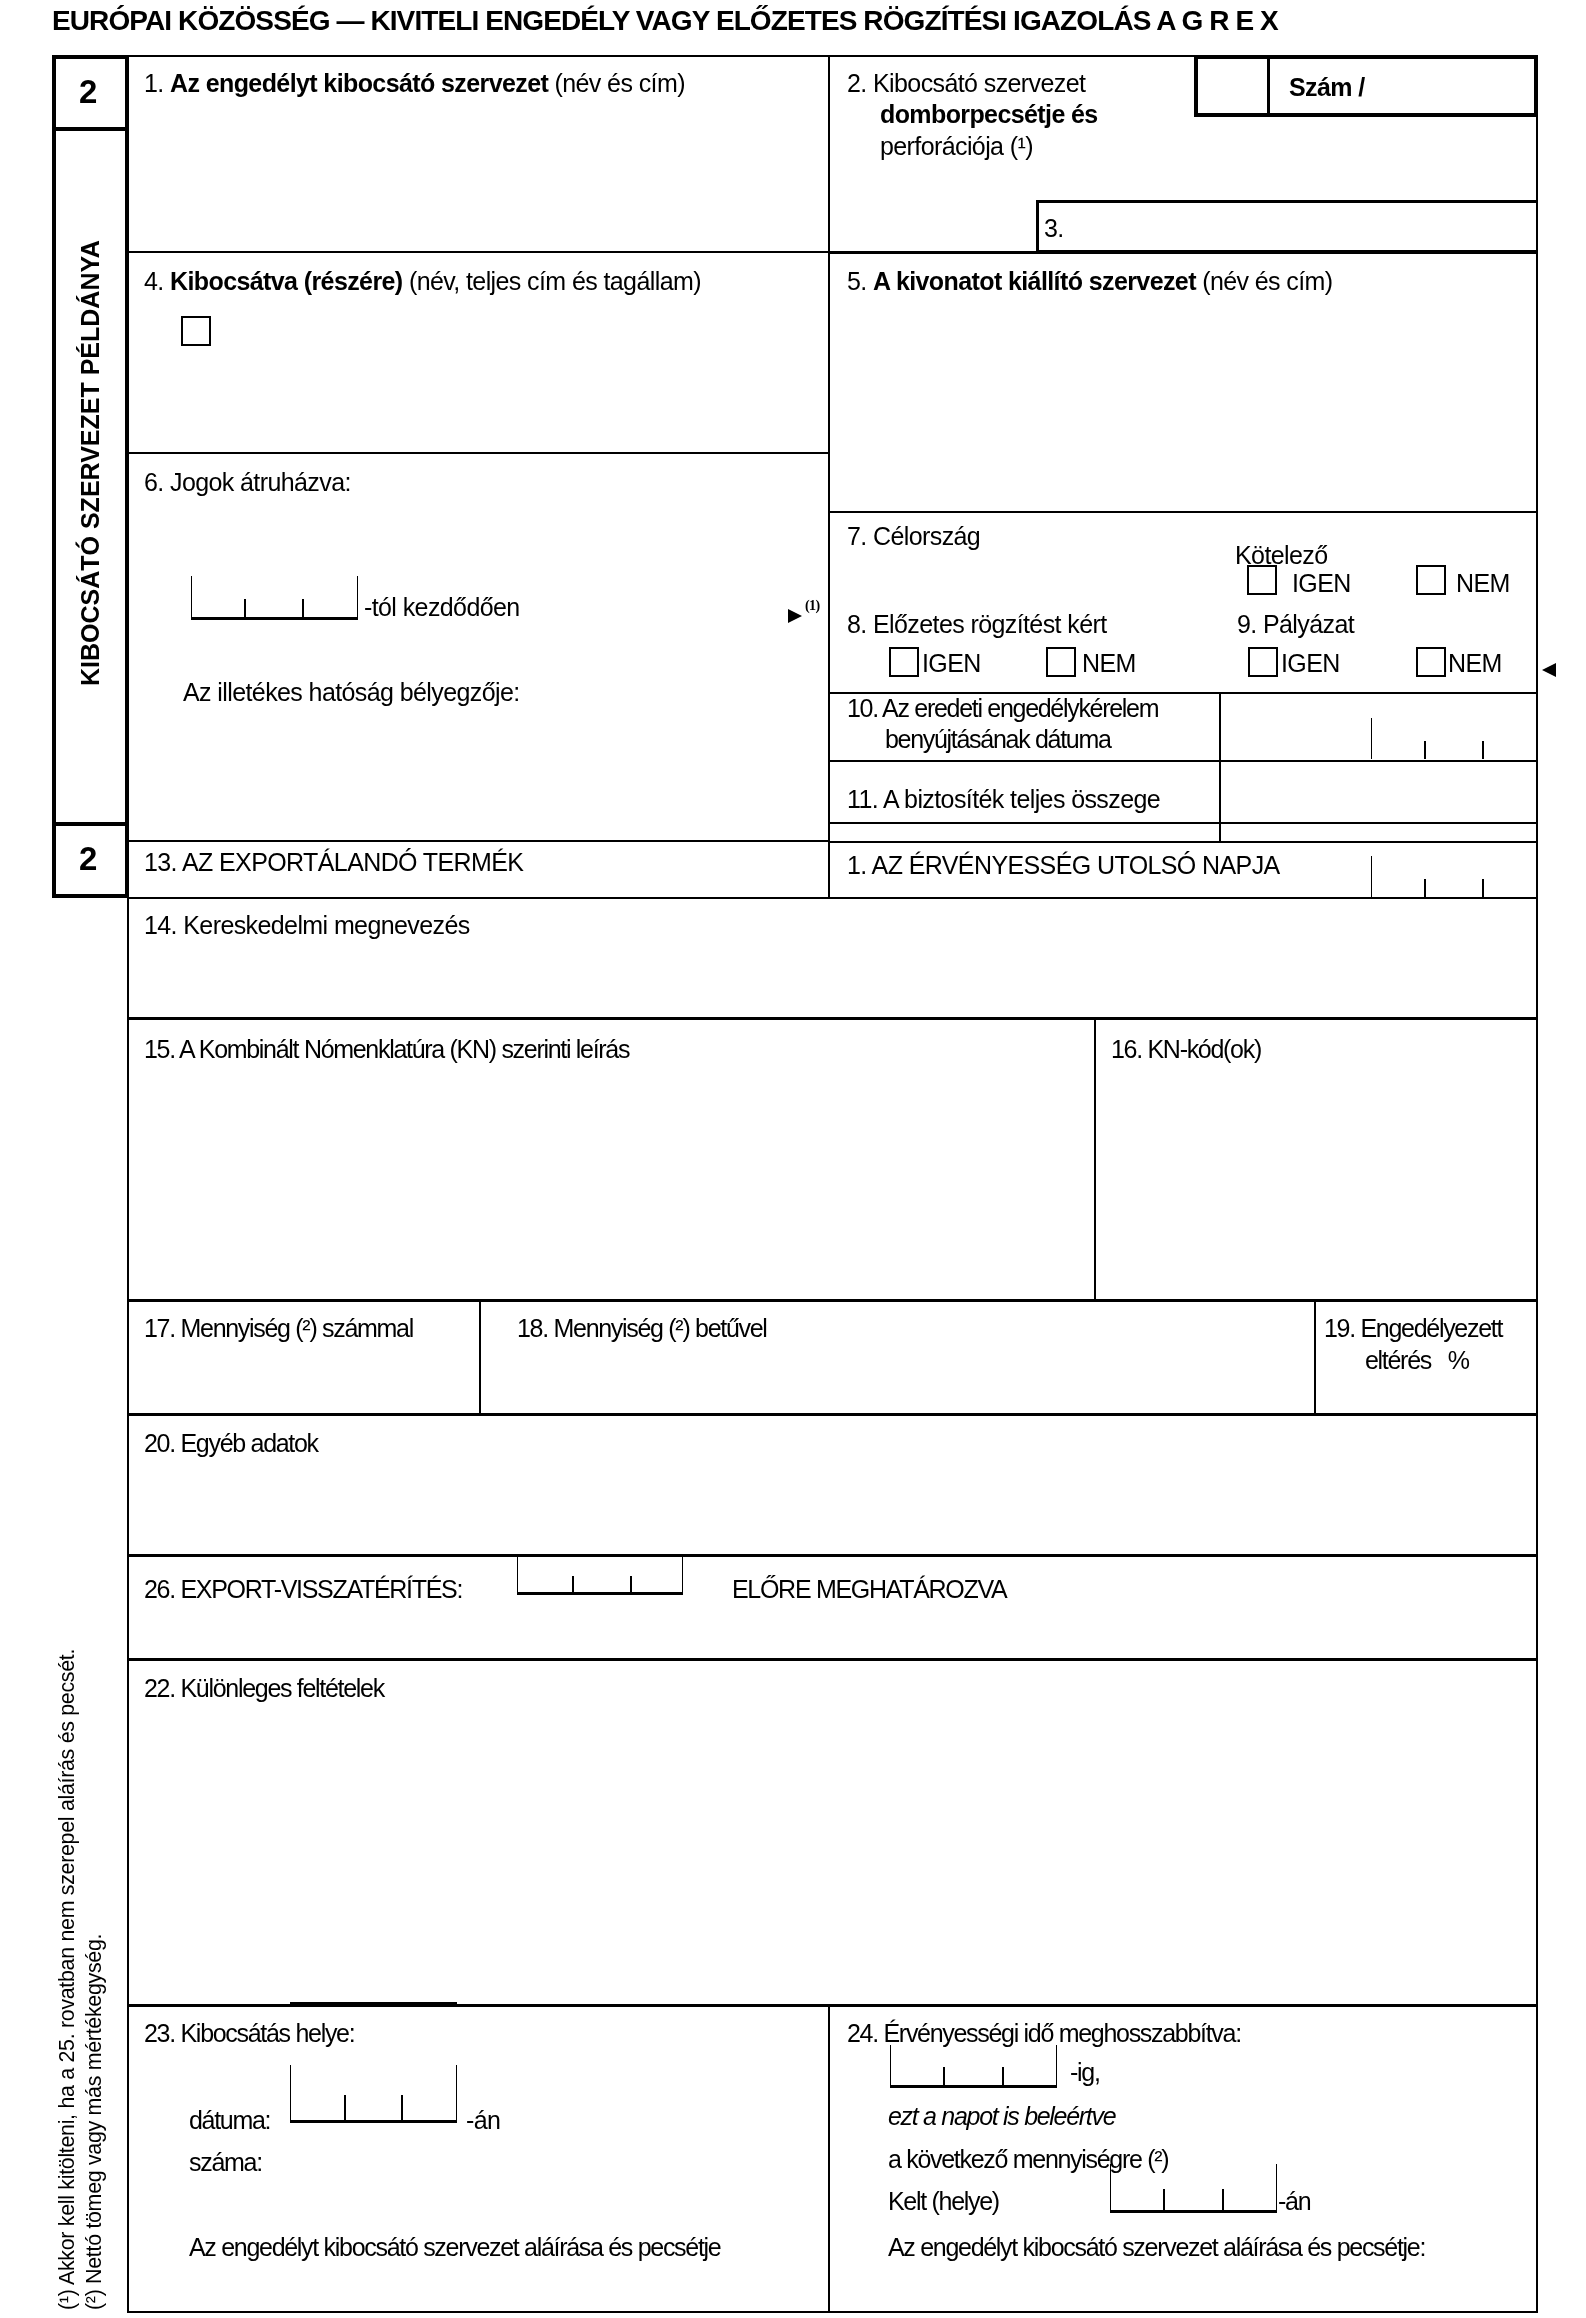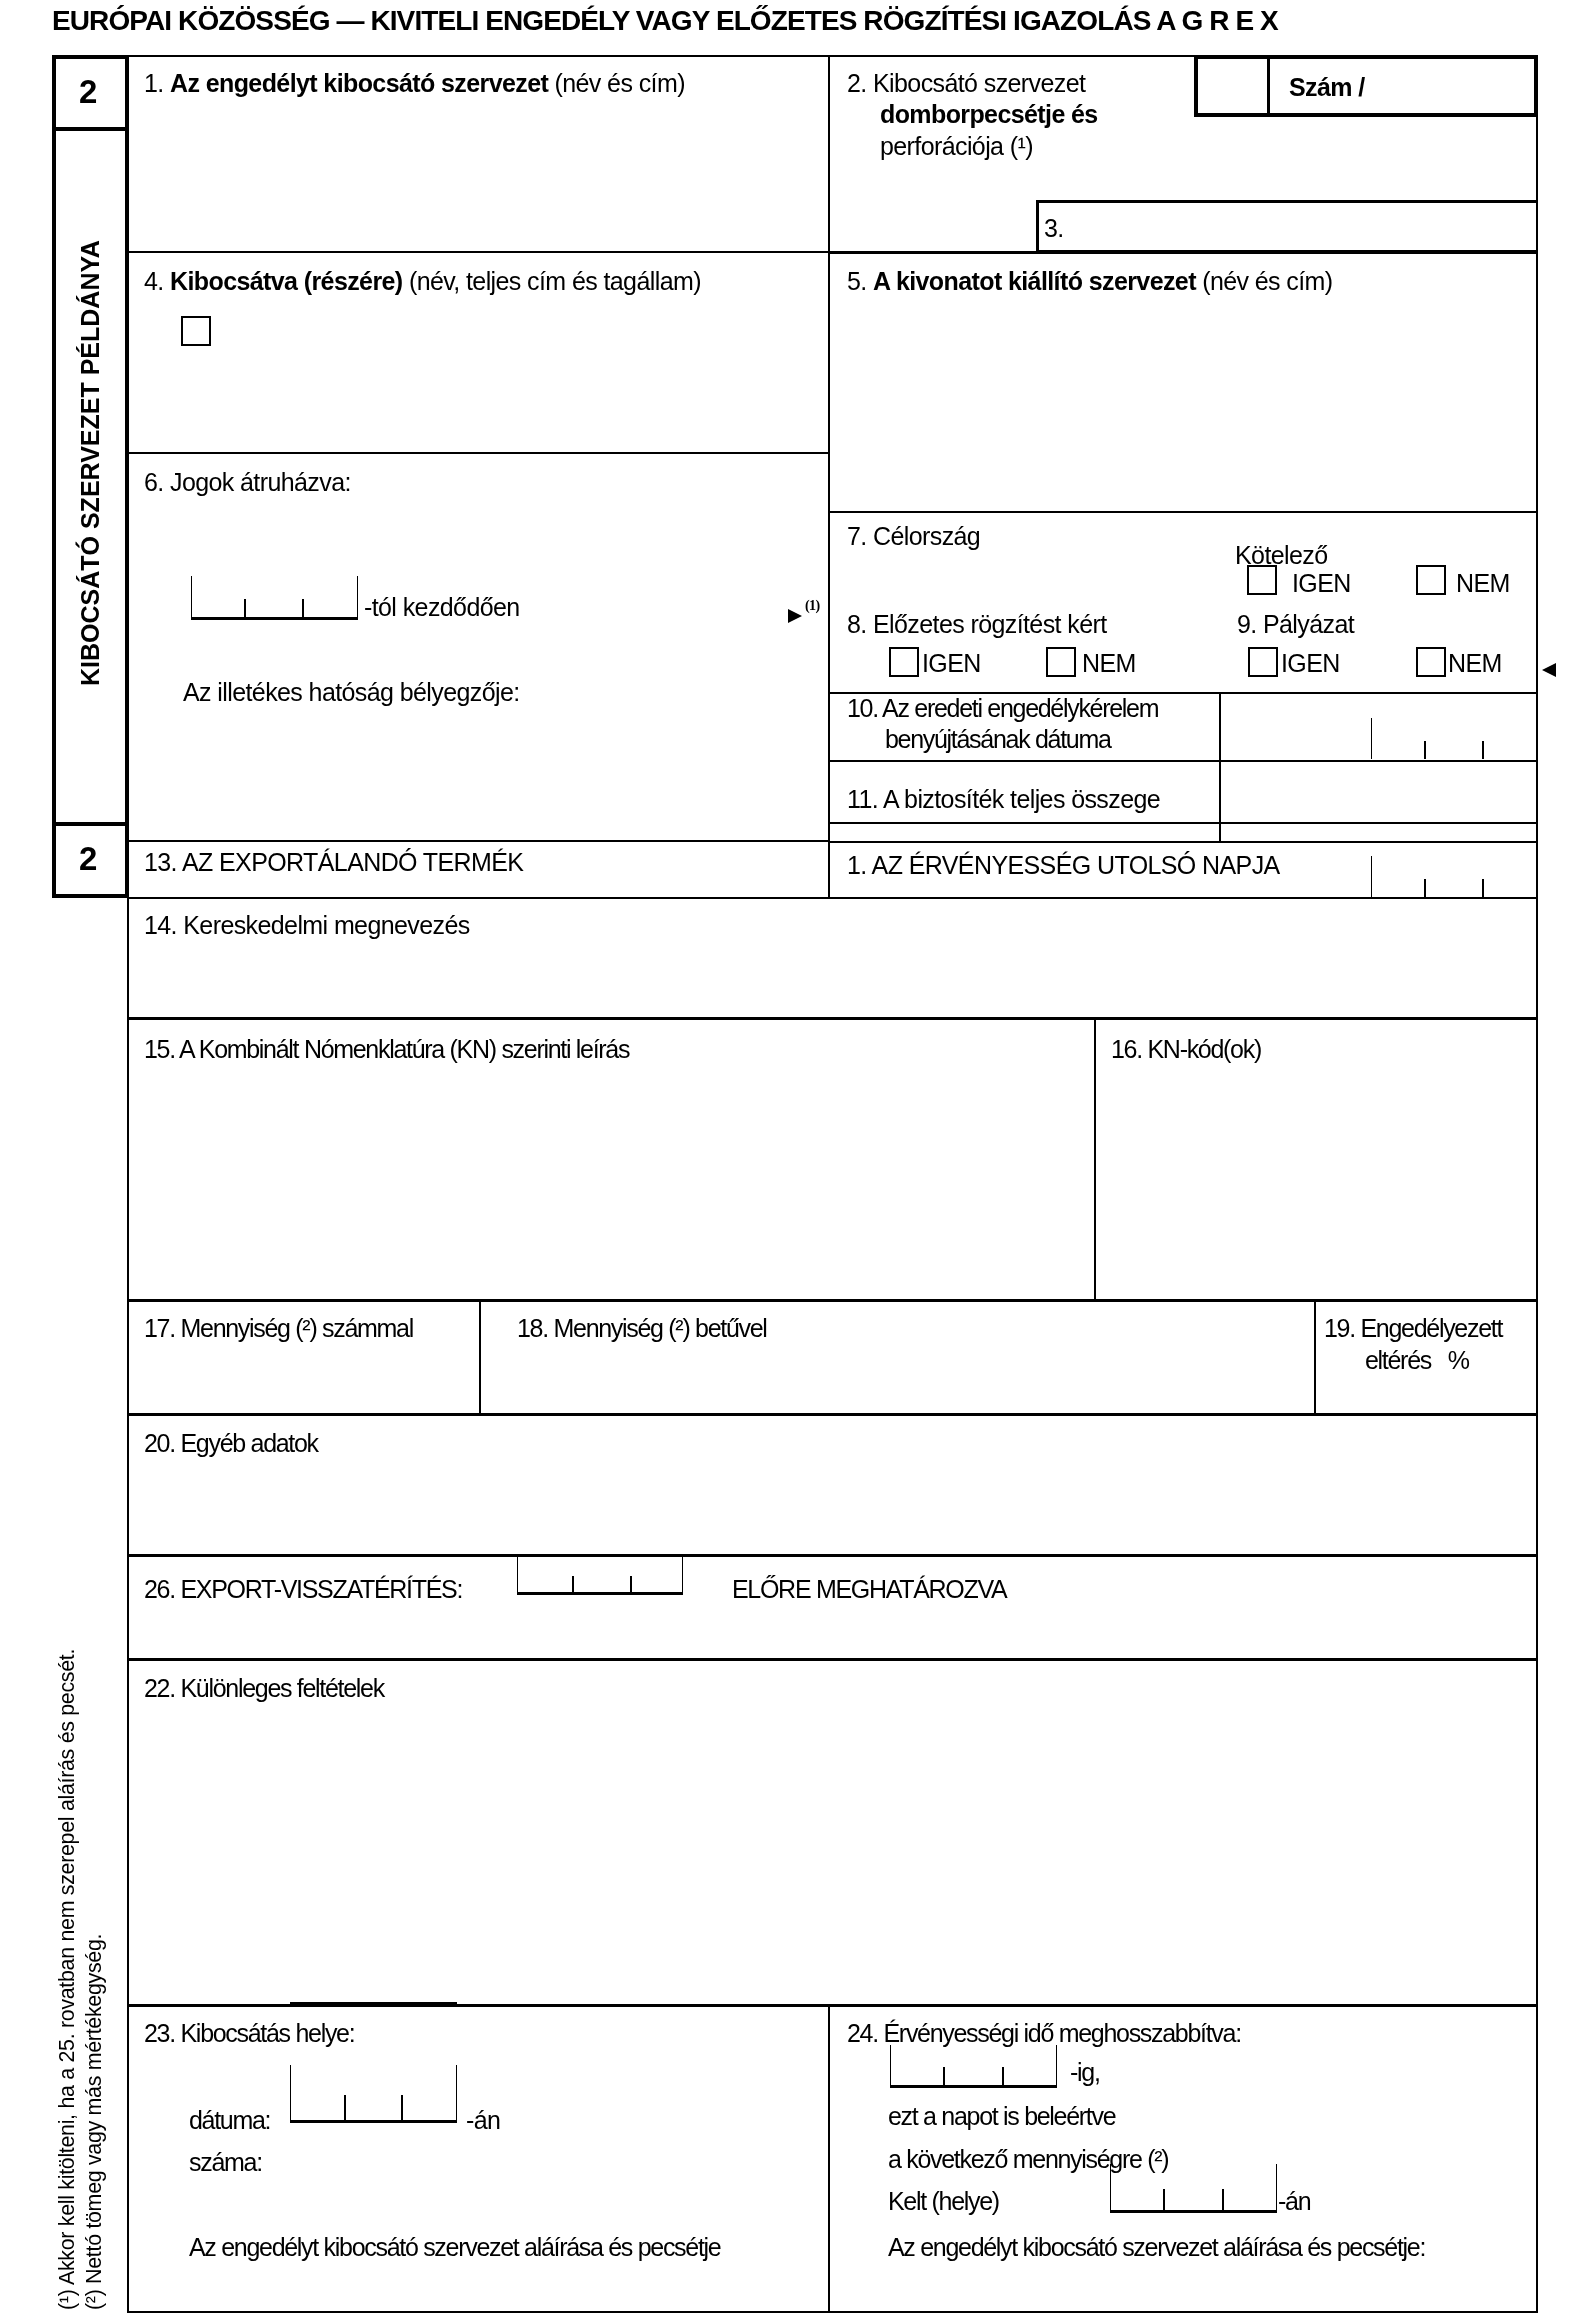--- a/index.html
+++ b/index.html
@@ -173,21 +173,21 @@
 <div class="txt" style="left:189px; top:2147px; letter-spacing:-1.3px;">száma:</div>
 <div class="abs" style="left:271px; top:2144px; width:548px; height:35px;"></div>
 <div class="txt" style="left:189px; top:2232px; letter-spacing:-1.3px;">Az engedélyt kibocsátó szervezet aláírása és pecsétje</div>
 
 <div class="txt" style="left:847px; top:2018px; letter-spacing:-1.3px;">24. Érvényességi idő meghosszabbítva:</div>
 <div class="datebox" style="left:890px; top:2045px; width:167px; height:43px;">
   <div class="tick" style="left:52px;"></div>
   <div class="tick" style="left:111px;"></div>
 </div>
 <div class="txt" style="left:1070px; top:2057px; letter-spacing:-1.3px;">-ig,</div>
-<div class="txt" style="left:888px; top:2101px; letter-spacing:-1.3px;">ezt a napot is beleértve</div>
+<div class="txt" style="left:888px; top:2101px; letter-spacing:-1.3px;font-style:italic;">ezt a napot is beleértve</div>
 <div class="txt" style="left:888px; top:2144px; letter-spacing:-1.3px;">a következő mennyiségre (²)</div>
 <div class="txt" style="left:888px; top:2186px; letter-spacing:-1.3px;">Kelt (helye)</div>
 <div class="abs" style="left:1007px; top:2181px; width:94px; height:35px;"></div>
 <div class="datebox" style="left:1110px; top:2164px; width:167px; height:49px;">
   <div class="tick" style="left:52px;"></div>
   <div class="tick" style="left:111px;"></div>
 </div>
 <div class="txt" style="left:1278px; top:2186px; letter-spacing:-1.3px;">-án</div>
 <div class="txt" style="left:888px; top:2232px; letter-spacing:-1.3px;">Az engedélyt kibocsátó szervezet aláírása és pecsétje:</div>
 

